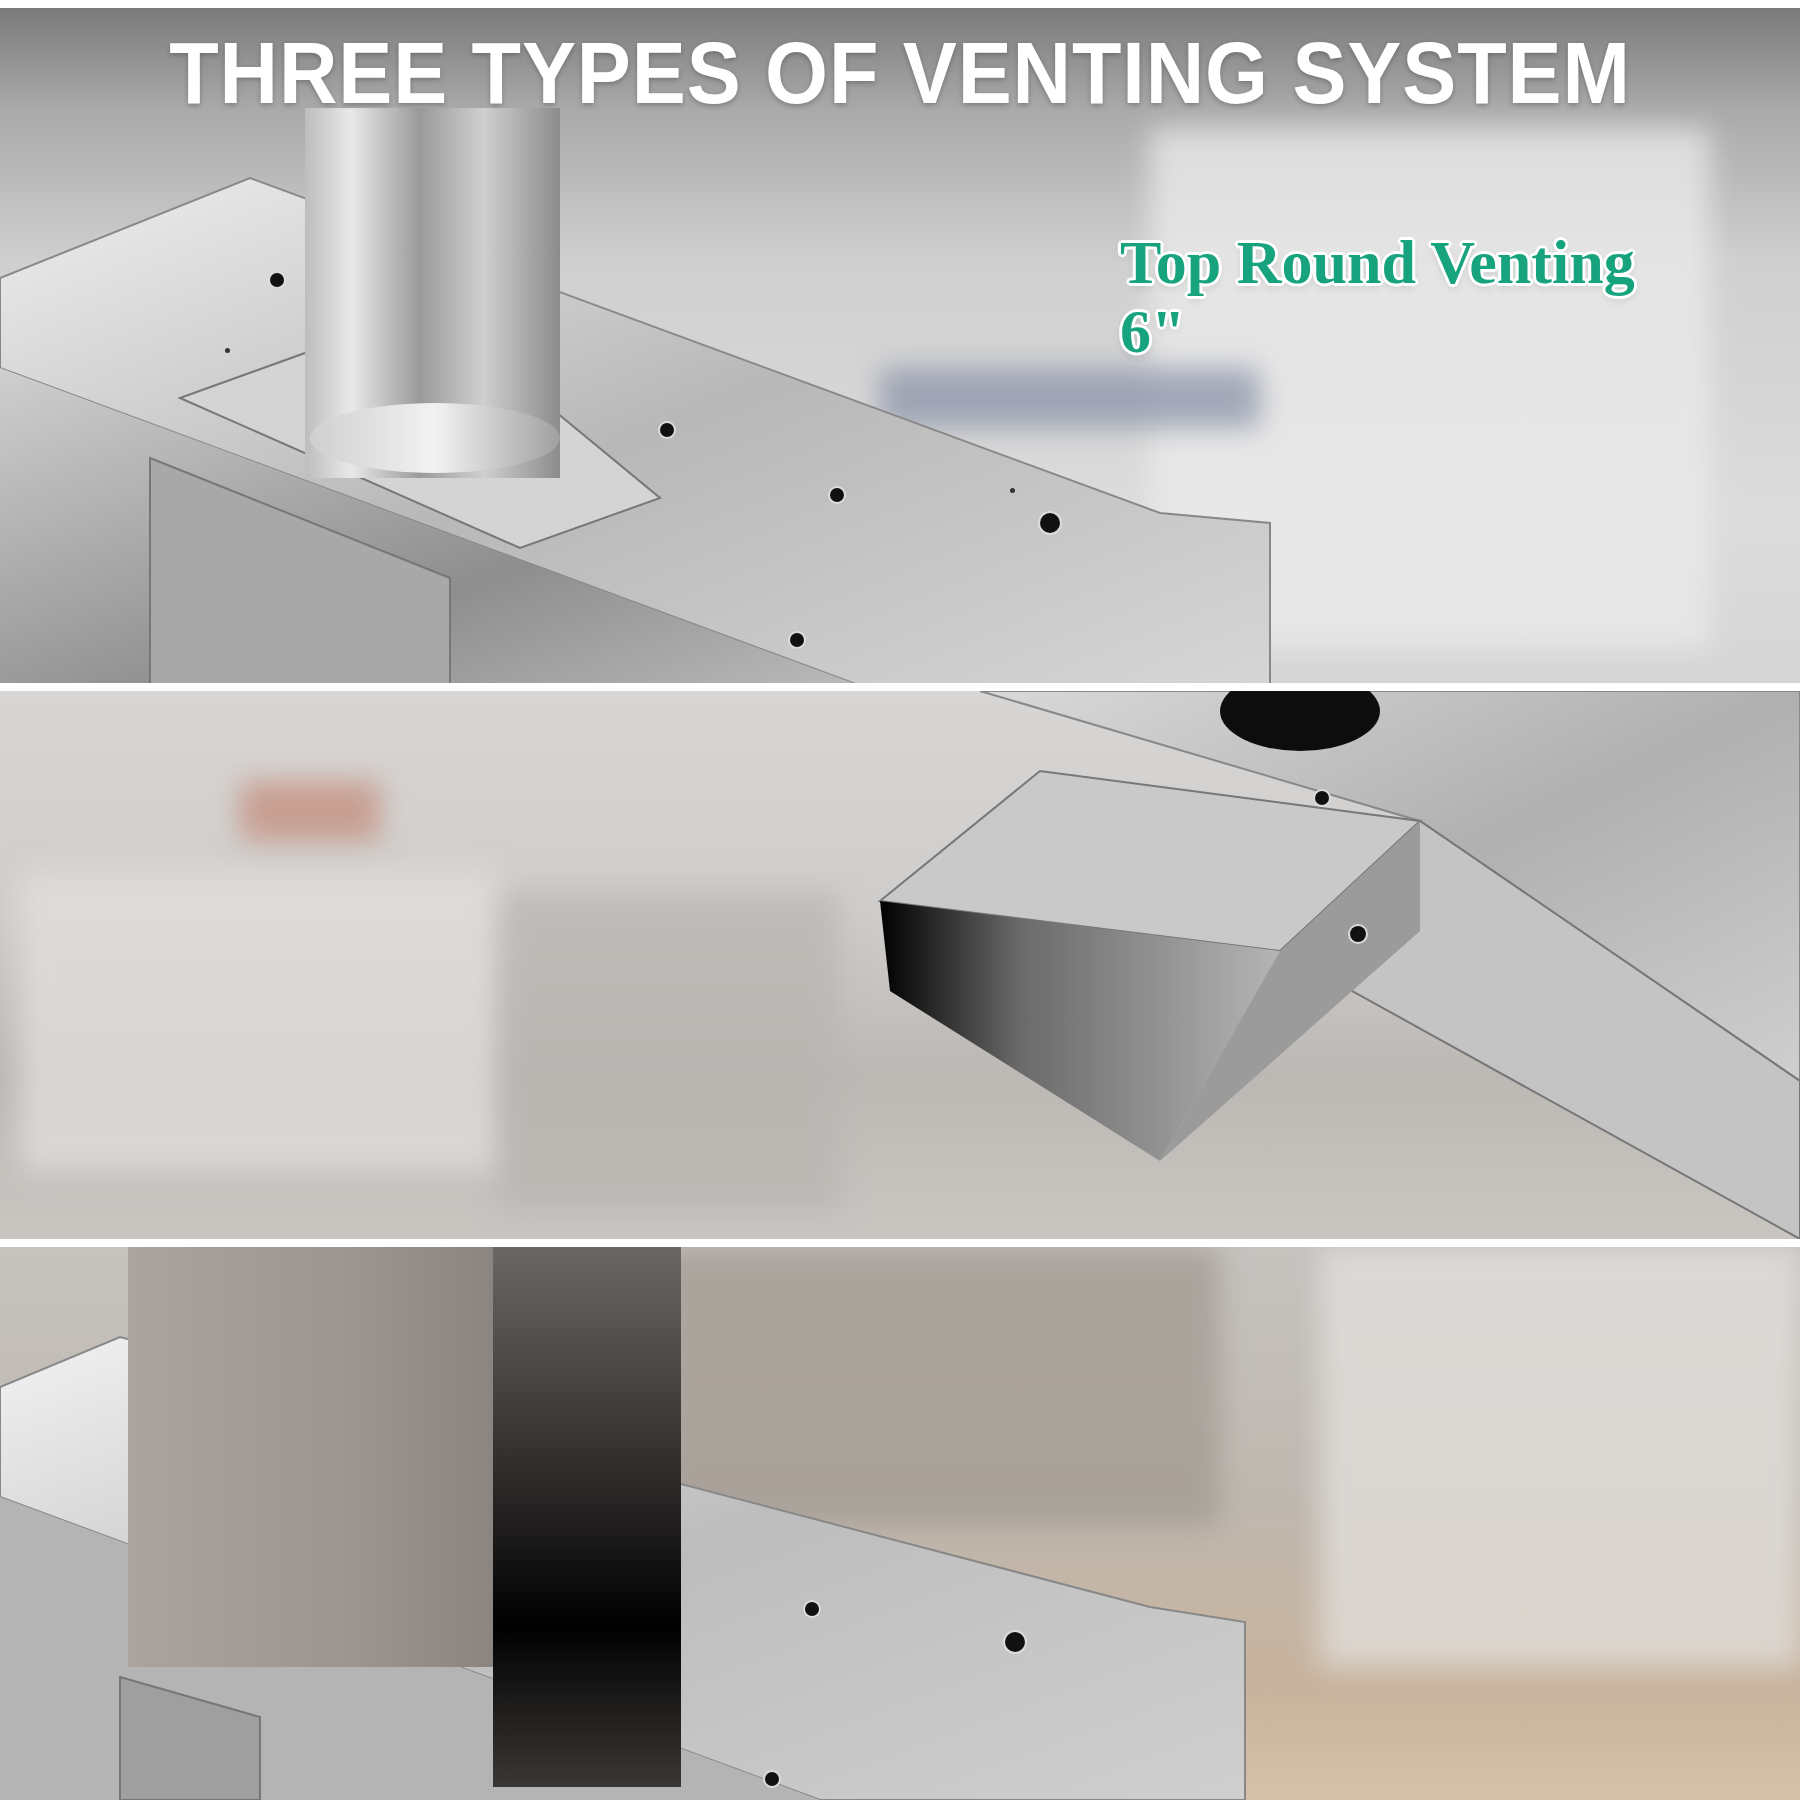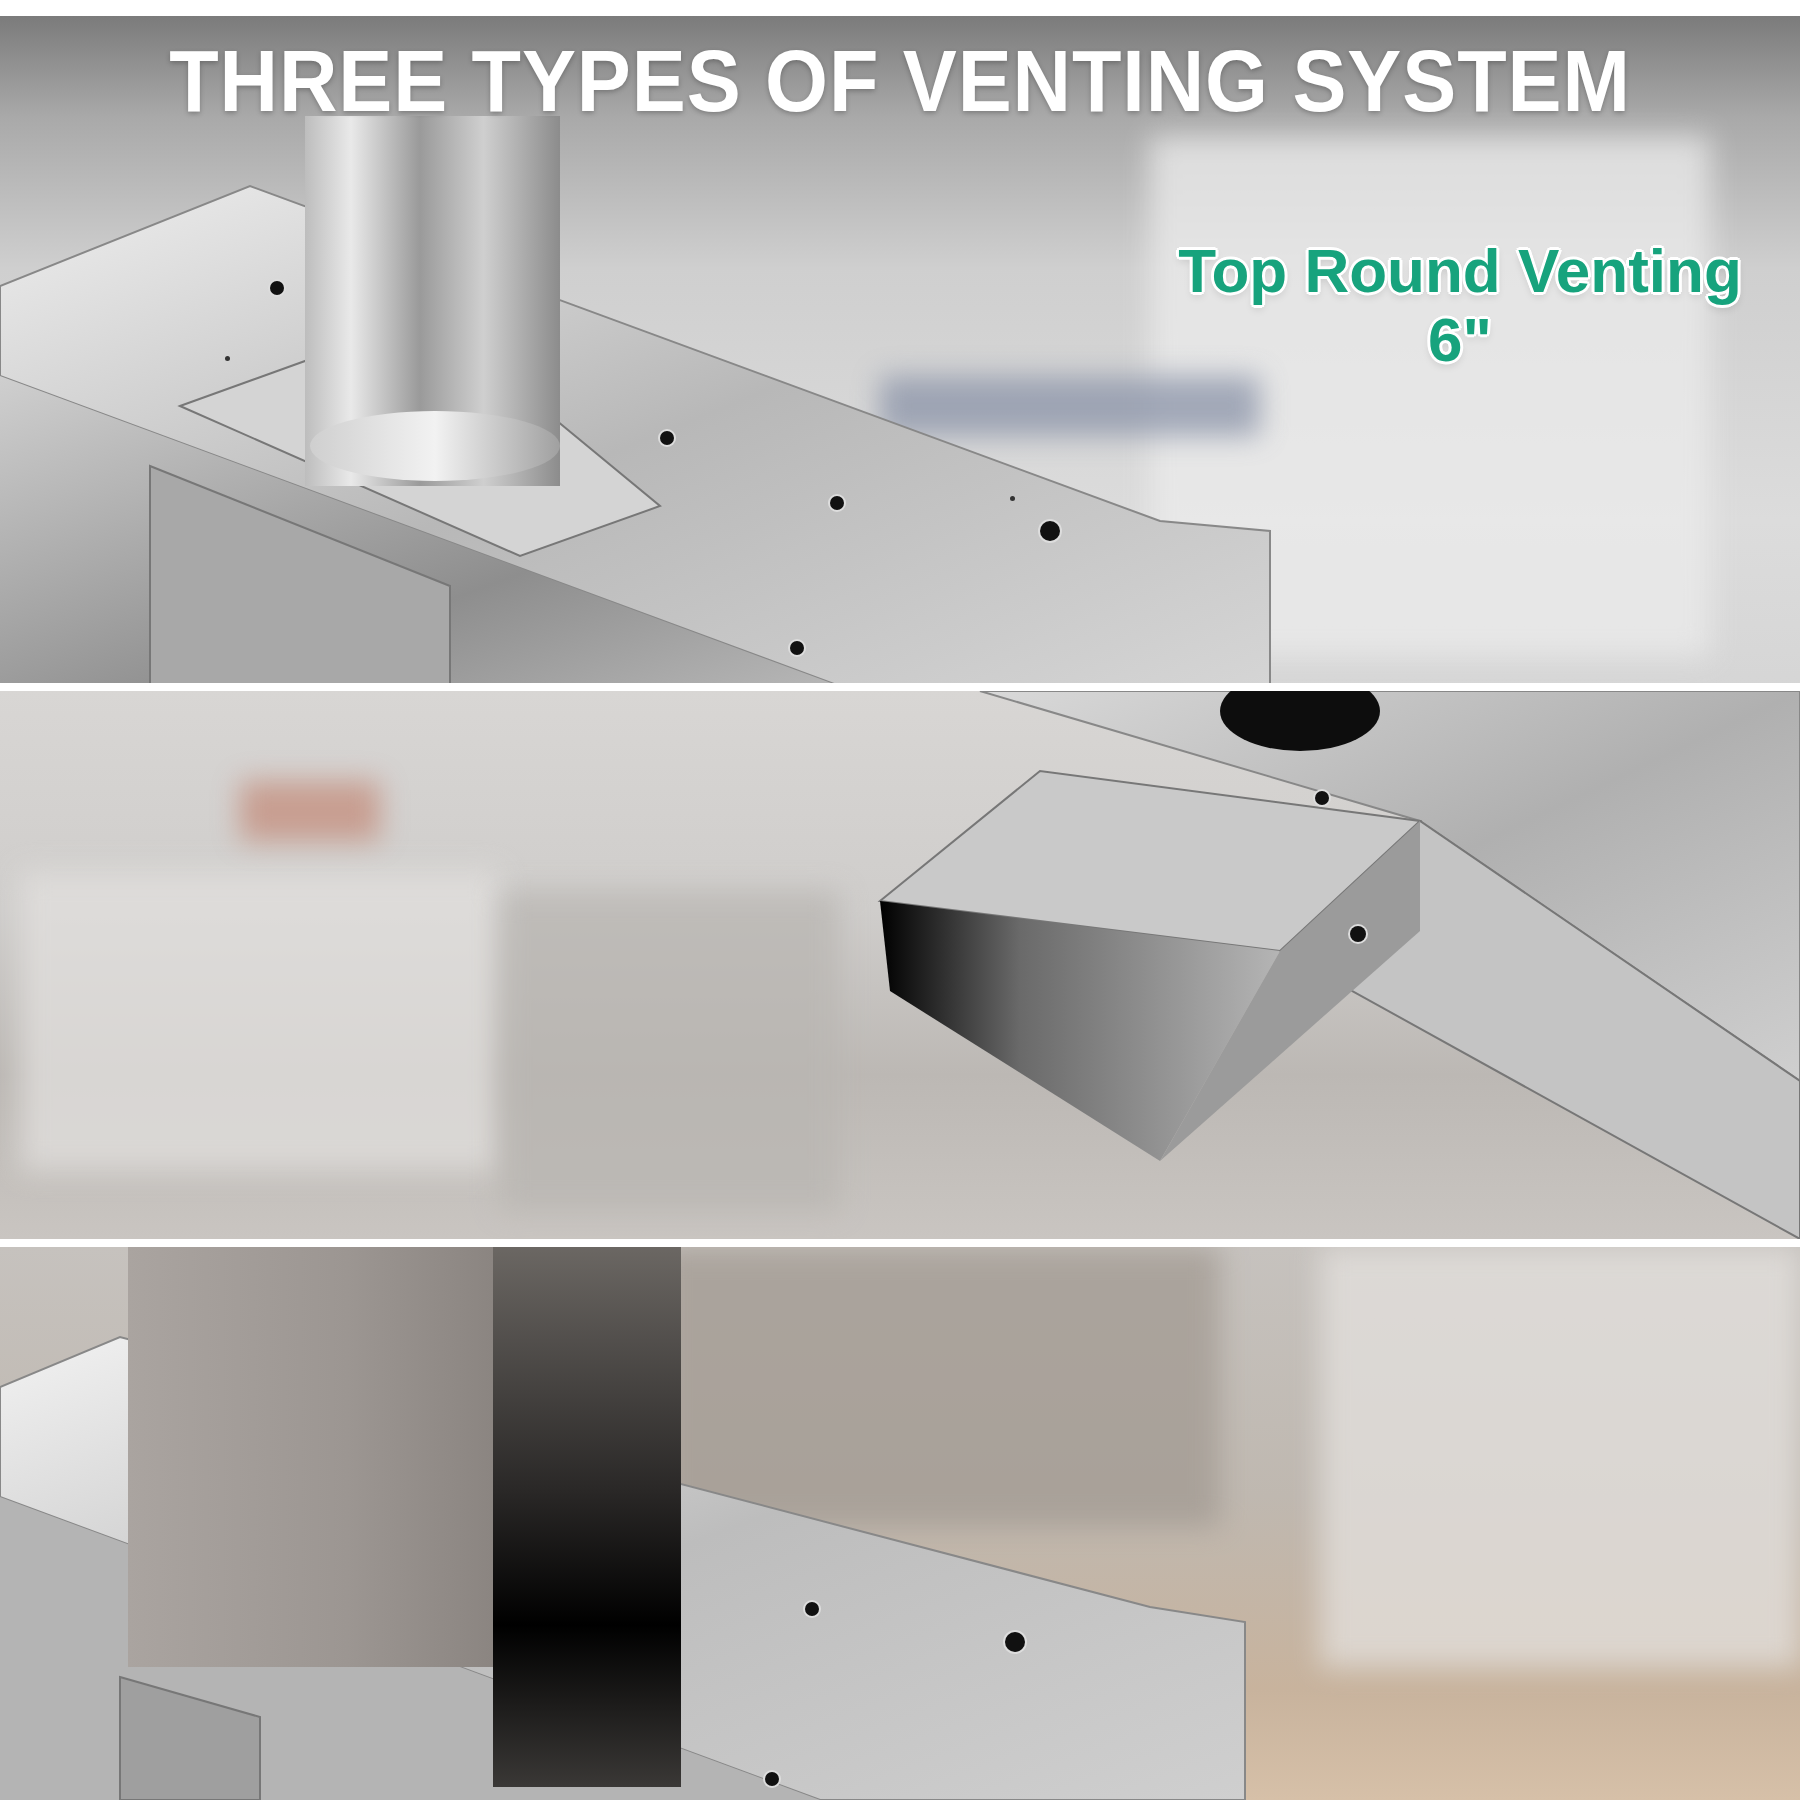--- a/index.html
+++ b/index.html
@@ -1,34 +1,34 @@
 <!DOCTYPE html>
 <html><head>
 <meta charset="utf-8">
 <style>
   html, body { margin:0; padding:0; }
   body { width:1800px; height:1800px; position:relative; overflow:hidden; background:#fff; font-family:"DejaVu Sans", sans-serif; }
 
   .panel { position:absolute; left:0; width:1800px; overflow:hidden; }
-  #panel-1 { top:16px; height:841px; background:linear-gradient(180deg,#7b7b7b 0%,#a9a9a9 12%,#cfcfcf 30%,#dcdcdc 60%,#cfcfcf 100%); }
+  #panel-1 { top:8px; height:841px; background:linear-gradient(180deg,#7b7b7b 0%,#a9a9a9 12%,#cfcfcf 30%,#dcdcdc 60%,#cfcfcf 100%); }
   #panel-2 { top:691px; height:548px; background:linear-gradient(180deg,#d8d6d4 0%,#cfcdcb 40%,#bcb8b4 70%,#c9c5c1 100%); }
   #panel-3 { top:1247px; height:553px; background:linear-gradient(180deg,#c6c2be 0%,#bfb8b0 45%,#c8b39d 80%,#d6c0a8 100%); }
 
   
   .bg-block { position:absolute; filter:blur(14px); opacity:.75; }
 
   .title {
     position:absolute; left:0; top:14px; width:1800px; text-align:center;
     color:#ffffff; font-family:"Liberation Sans", sans-serif; font-weight:bold;
     font-size:88px; letter-spacing:1px; transform:scaleX(0.92); transform-origin:center;
     text-shadow:0 2px 6px rgba(0,0,0,.25);
   }
 
-  .label { position:absolute; text-align:center; color:var(--green);
-    font-family:Liberation Sans, sans-serif; font-weight:bold; line-height:1.12;
+  .label { position:absolute; color:var(--green);
+    font-family:Liberation Serif, serif; font-weight:bold; line-height:1.12;
     -webkit-text-stroke:0; 
     text-shadow:
       3px 0 #fff, -3px 0 #fff, 0 3px #fff, 0 -3px #fff,
       2px 2px #fff, -2px -2px #fff, 2px -2px #fff, -2px 2px #fff,
       0 4px 8px rgba(0,0,0,.15);
   }
   .label .l1 { display:block; }
   .label .l2 { display:block; }
 
   #label-1 { left:1120px; top:220px; width:680px; font-size:62px; }

